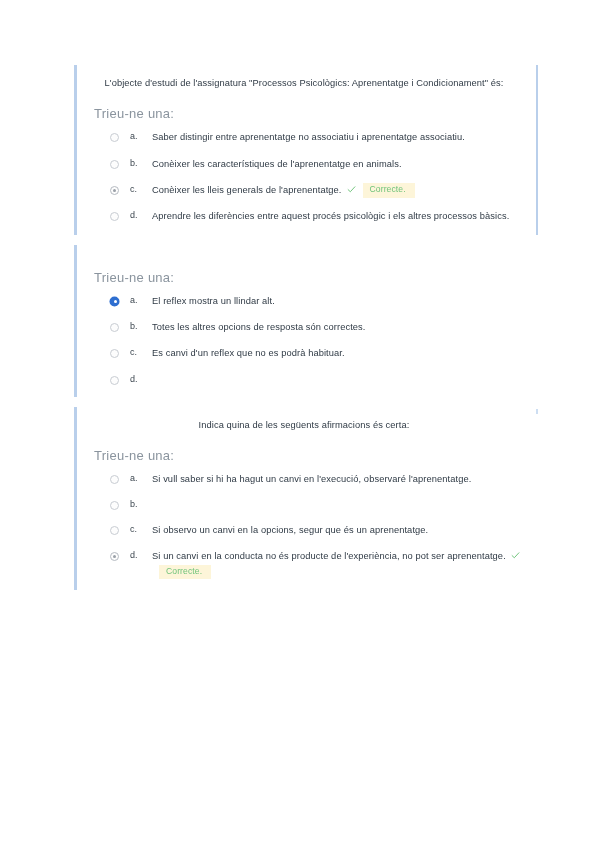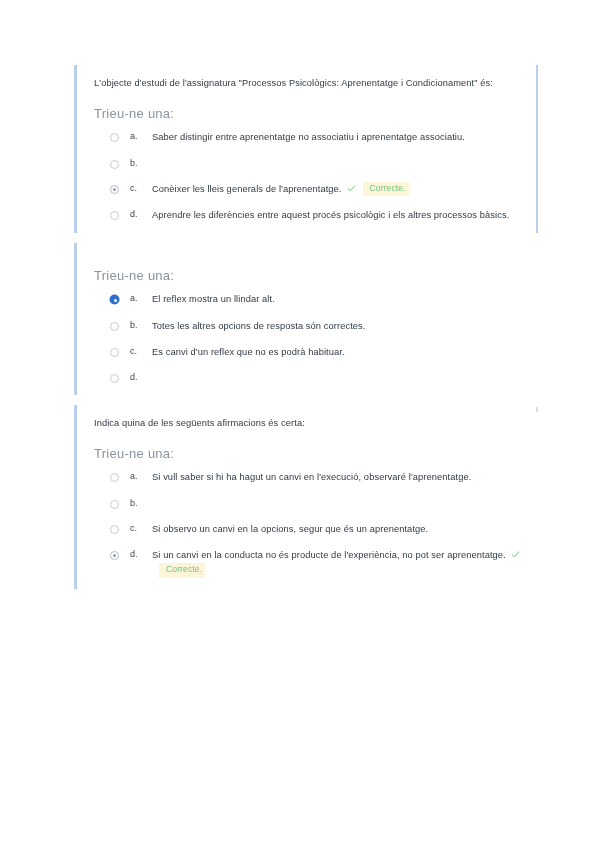--- a/index.html
+++ b/index.html
@@ -58,20 +58,21 @@
     background: #cddef2;
   }
 
   .question-text {
     font-size: 9.3px;
     line-height: 1.75;
     color: #2f3a45;
     letter-spacing: 0.01em;
     margin: 0 0 0 0;
     max-width: 420px;
+    text-align: center;
   }
 
   .choose-label {
     font-size: 13px;
     color: #8a949e;
     margin-top: 15px;
     margin-bottom: 9px;
     letter-spacing: 0.02em;
   }
 
@@ -146,21 +147,21 @@
     vertical-align: -1px;
     margin-left: 5px;
     width: 9px;
     height: 9px;
   }
   .check-icon svg { display: block; }
 
   .correct-badge {
     display: inline-block;
     margin-left: 7px;
-    padding: 1px 3px 2px 7px;
+    padding: 1px 9px 2px 7px;
     background: #fdf5d9;
     color: #6fc37a;
     font-size: 8.6px;
     line-height: 1.35;
     vertical-align: 1px;
     letter-spacing: 0.01em;
     white-space: nowrap;
   }
 </style>
 </head>
@@ -173,20 +174,21 @@
         <div class="choose-label">Trieu-ne una:</div>
         <div class="answer-list">
           <div class="answer-row">
             <span class="radio"></span>
             <span class="answer-letter">a.</span>
             <span class="answer-body"><span class="answer-text">Saber distingir entre aprenentatge no associatiu i aprenentatge associatiu.</span></span>
           </div>
           <div class="answer-row">
             <span class="radio"></span>
             <span class="answer-letter">b.</span>
+            <span class="answer-body"><span class="answer-text">Conèixer les característiques de l'aprenentatge en animals.</span></span>
           </div>
           <div class="answer-row">
             <span class="radio dimmed-selected"></span>
             <span class="answer-letter">c.</span>
             <span class="answer-body"><span class="answer-text">Conèixer les lleis generals de l'aprenentatge.</span><span class="check-icon"><svg viewBox="0 0 12 12" width="9" height="9">
                   <path d="M1.5 6.2 L4.4 9 L10.5 2.4" fill="none" stroke="#6fc37a" stroke-width="1.3" stroke-linecap="round" stroke-linejoin="round"></path>
                 </svg></span><span class="correct-badge">Correcte.</span></span>
           </div>
           <div class="answer-row">
             <span class="radio"></span>

